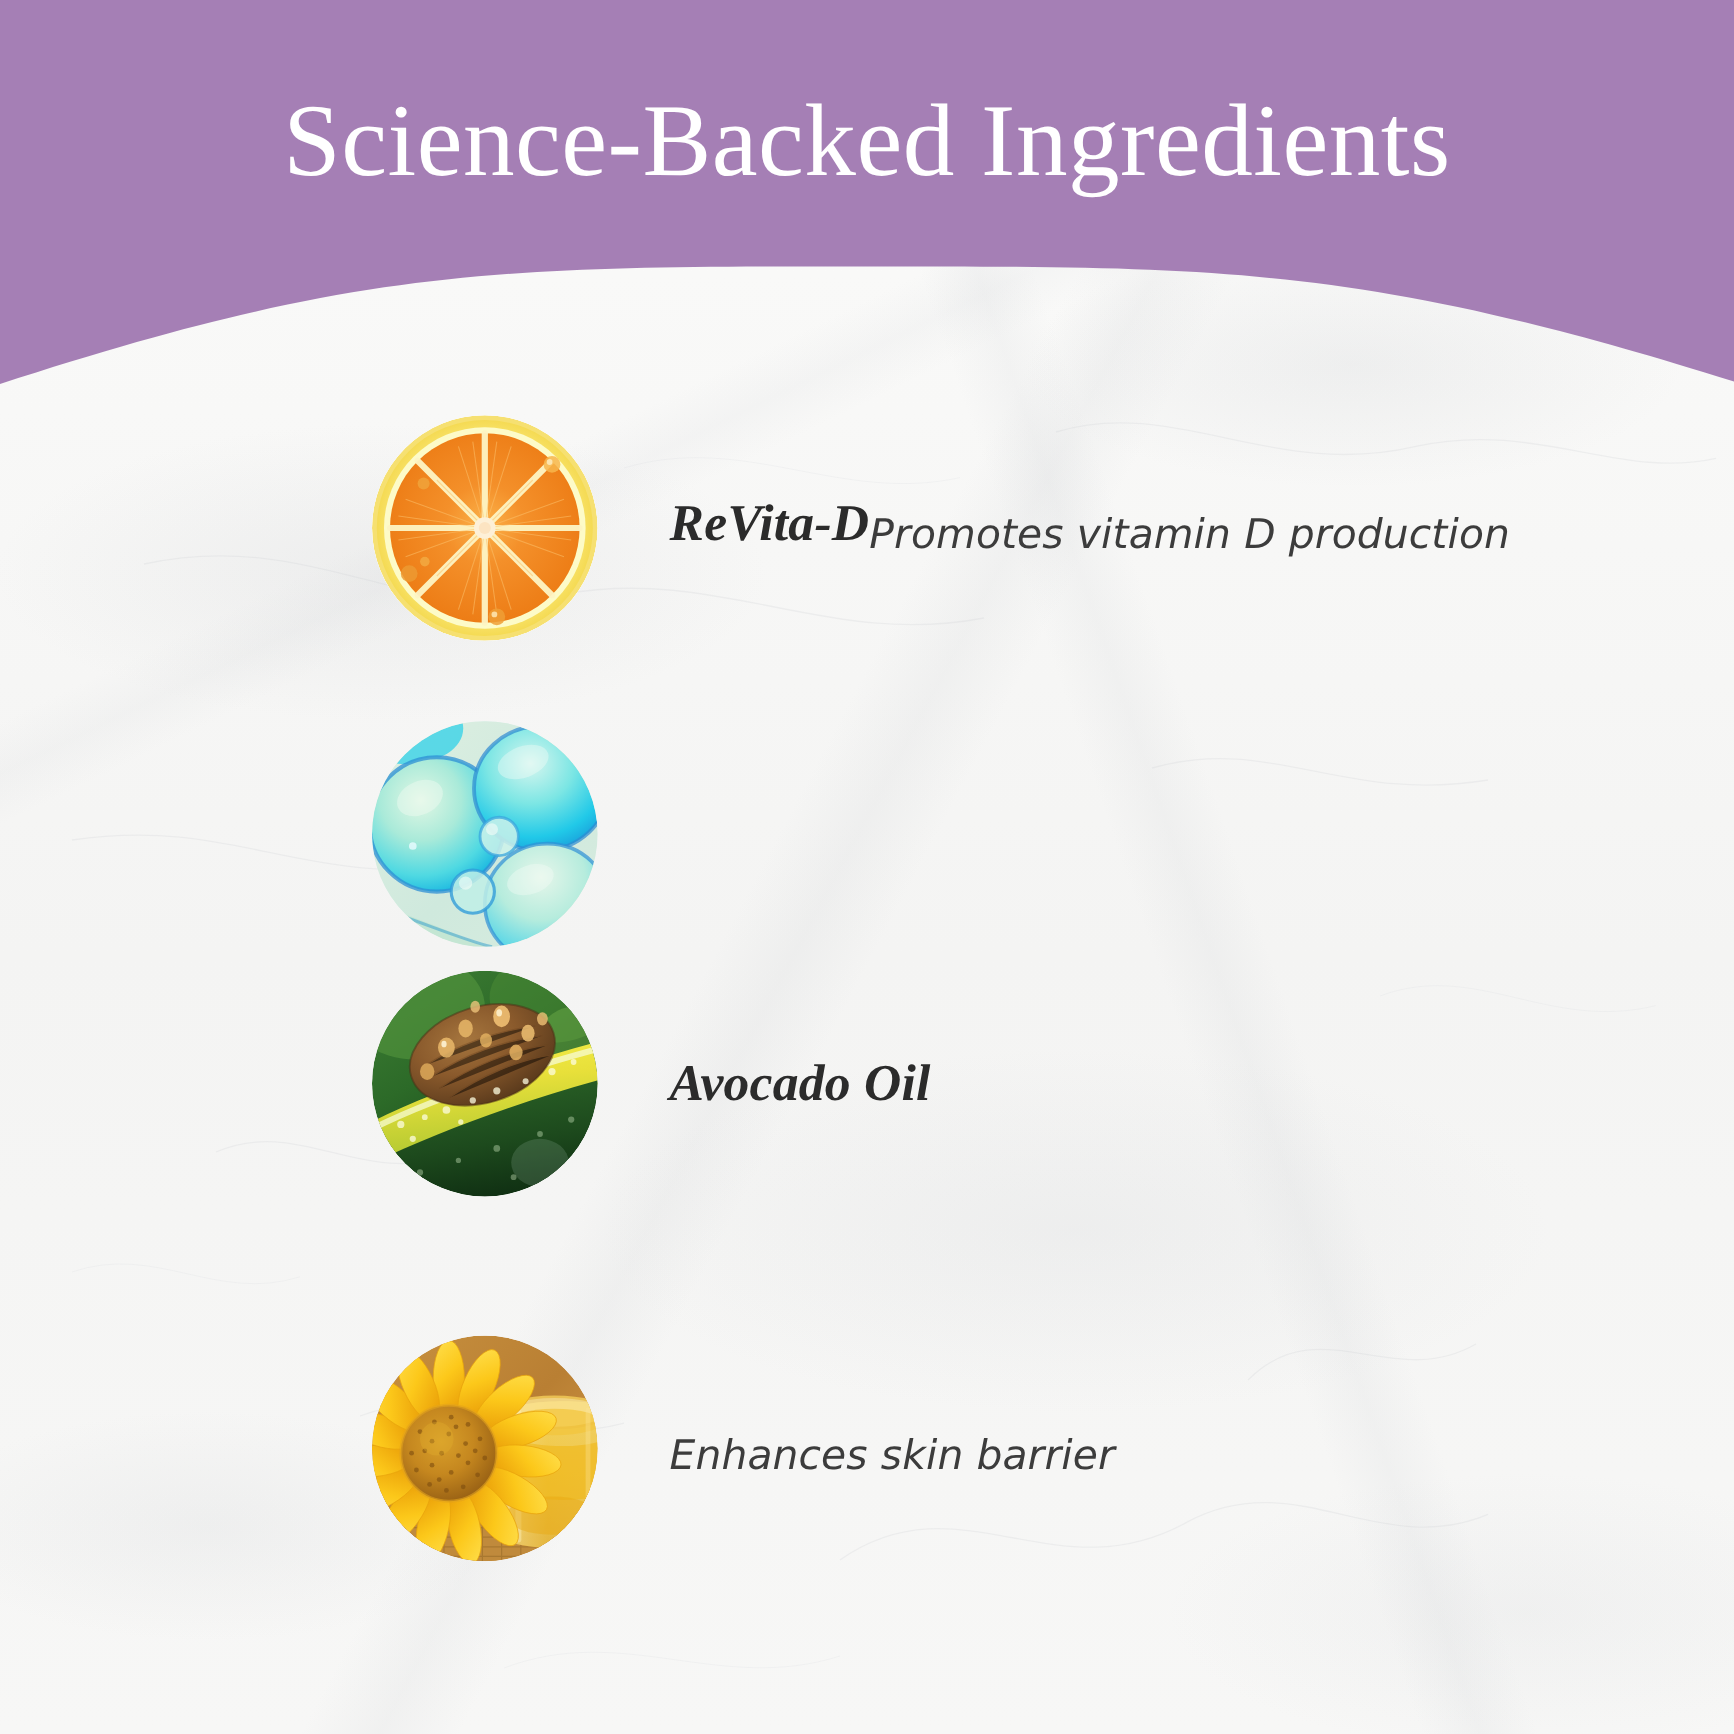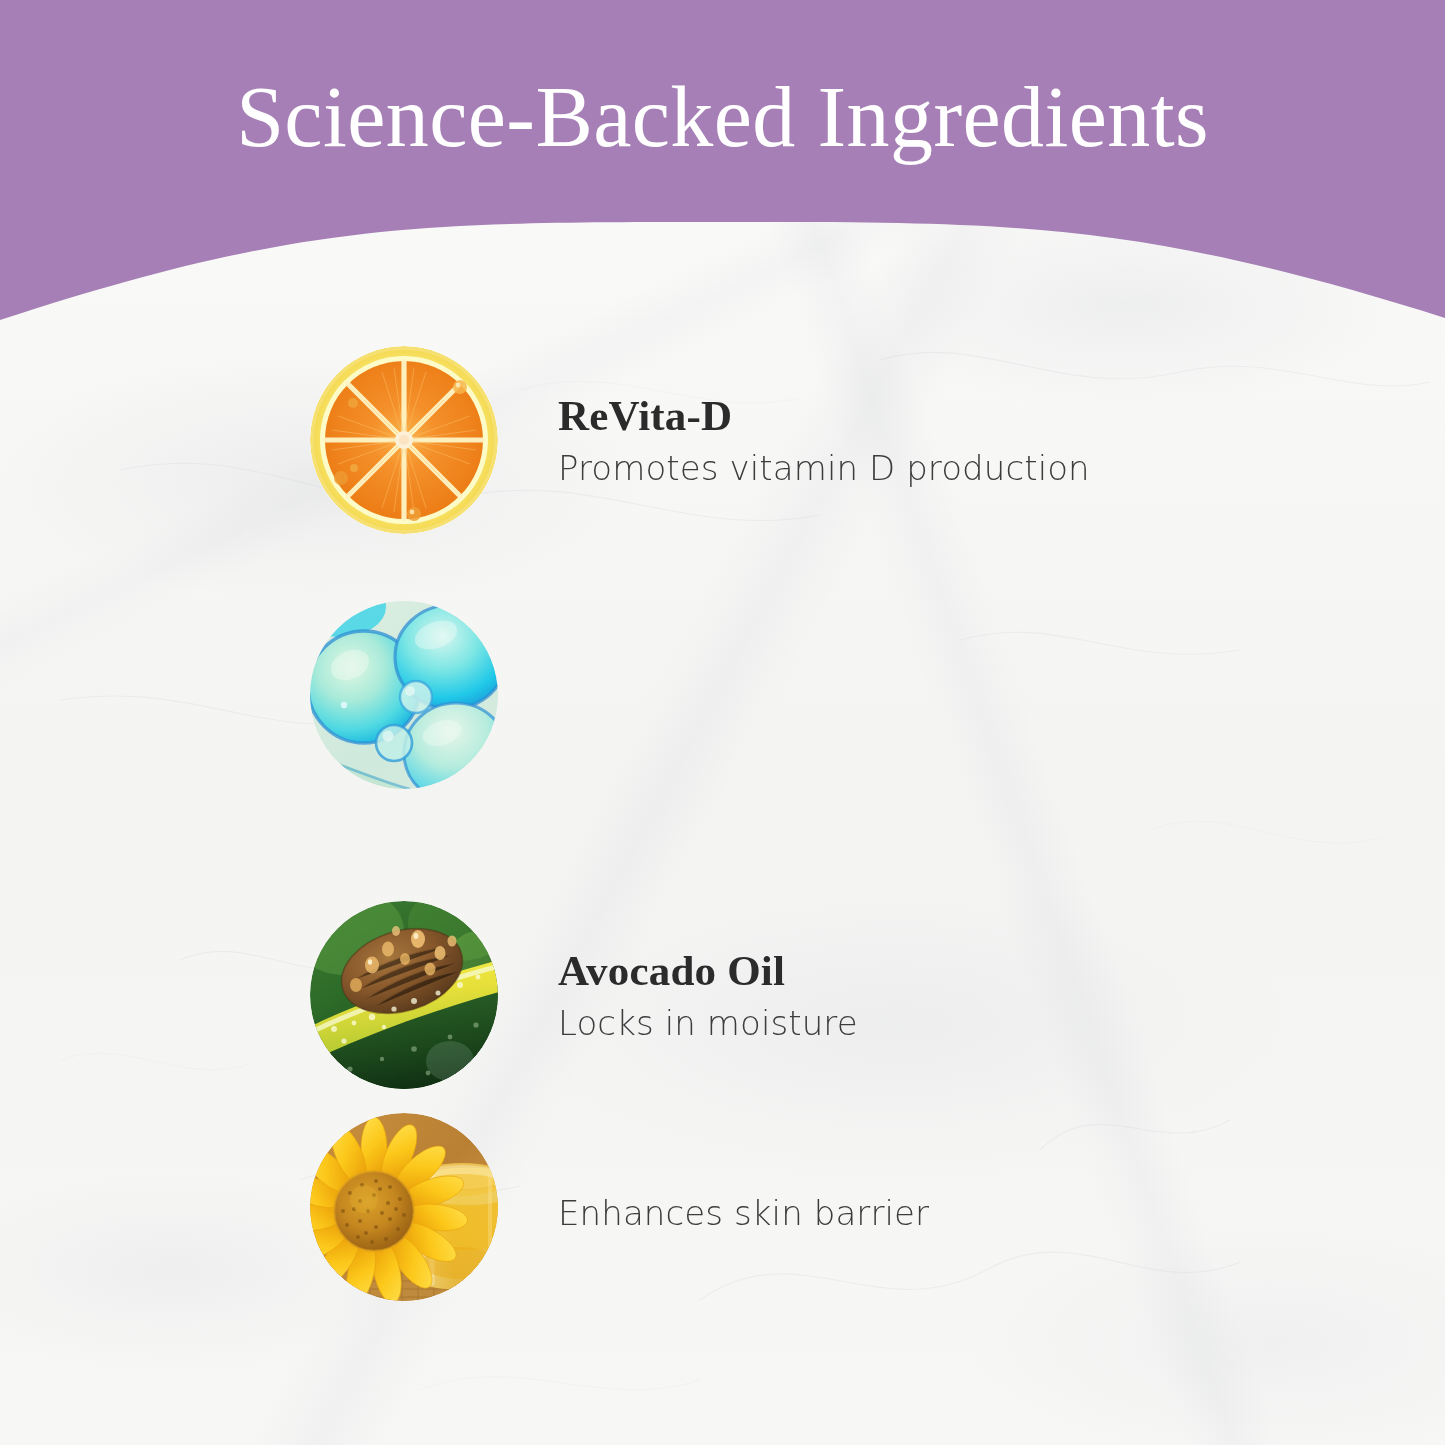--- a/index.html
+++ b/index.html
@@ -67,36 +67,37 @@
   .ing-row {
     position:absolute;
     left:310px;
     width:1080px;
     height:190px;
     display:flex;
     align-items:center;
   }
   .ing-row[data-row="0"] { top:345px; }
   .ing-row[data-row="1"] { top:600px; }
-  .ing-row[data-row="2"] { top:900px; }
+  .ing-row[data-row="2"] { top:808px; }
   .ing-row[data-row="3"] { top:1112px; }
 
   .ing-thumb {
     position:relative;
     width:188px; height:188px;
     border-radius:50%;
     overflow:hidden;
     flex:0 0 188px;
   }
 
   .ing-text {
     margin-left:60px;
     display:flex;
-    flex-direction:column;
+    flex-direction:row;
     justify-content:center;
+    font-style:italic;
   }
   .ing-name {
     font-family:"Liberation Serif", "DejaVu Serif", serif;
     font-weight:700;
     font-size:43px;
     line-height:1.0;
     color:#2b2b2b;
     letter-spacing:0.2px;
     white-space:nowrap;
   }
@@ -384,21 +385,20 @@
               <circle cx="166" cy="124" r="2.6"></circle>
                 <circle cx="56" cy="182" r="2.2"></circle>
               <circle cx="118" cy="172" r="2.4"></circle>
             </g>
             <ellipse cx="140" cy="160" rx="24" ry="20" fill="#9fc0a8" opacity="0.2"></ellipse>
           </g>
         </svg>
       </div>
       <div class="ing-text">
         <div class="ing-name">Avocado Oil</div>
-        <div class="ing-desc">Locks in moisture</div>
       </div>
     </div>
 
     <div class="ing-row" data-row="3">
       <div class="ing-thumb sun-wrap">
         <svg viewBox="0 0 188 188">
           <defs>
             <linearGradient id="sf-bg" x1="0" y1="0" x2="1" y2="1">
               <stop offset="0%" stop-color="#c8913f"></stop>
               <stop offset="50%" stop-color="#b97f33"></stop>

